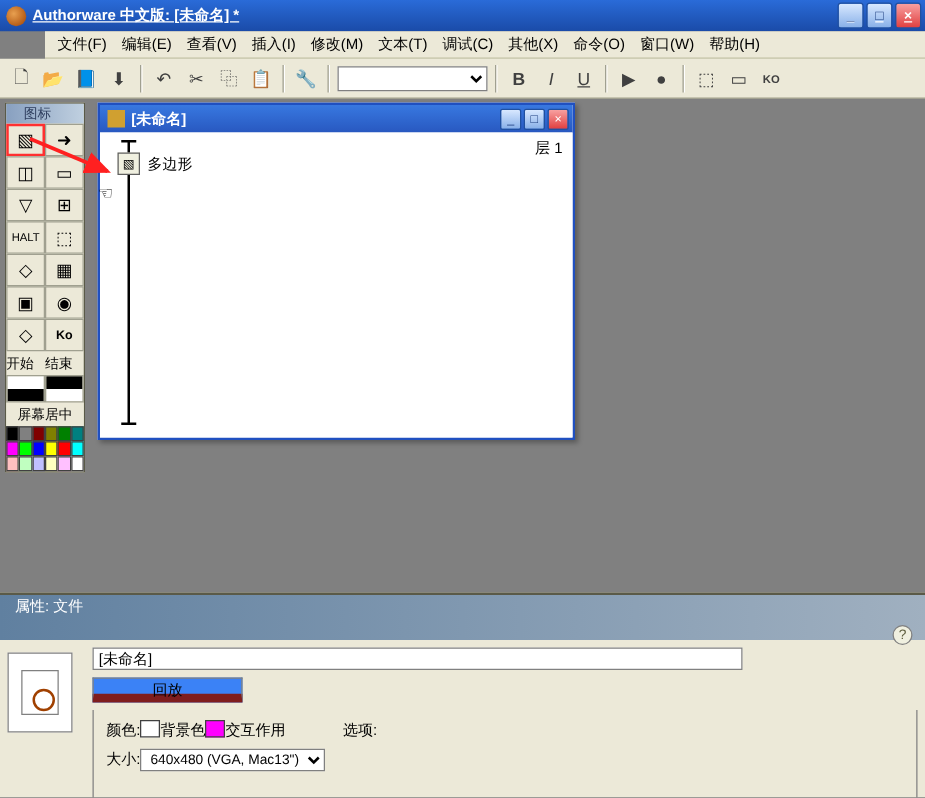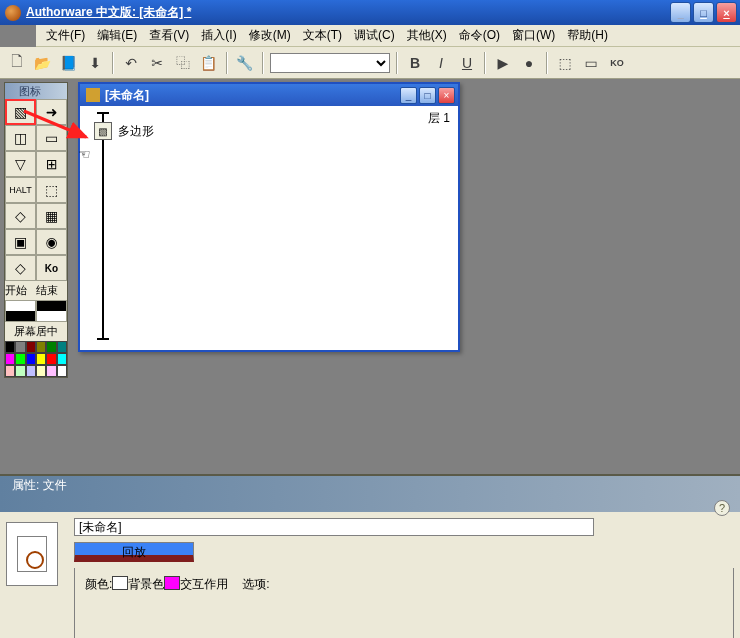--- a/index.html
+++ b/index.html
@@ -237,20 +237,24 @@
       </div>
       <div class="props-content">
         <div>
           <div class="prow">
             <span>颜色:</span>
             <div class="colorbox" style="background:#fff"></div>
             <span>背景色</span>
             <div class="colorbox" id="chroma-box" style="background: rgb(255, 0, 255);"></div>
             <span>交互作用</span>
           </div>
+          <div class="prow">
+            <span>大小:</span>
+            <select class="psz"><option id="size-opt">640x480 (VGA, Mac13")</option></select>
+          </div>
         </div>
         <div>
           <div class="prow" style="margin-bottom:12px">
               <span>选项:</span>
             </div>
         </div>
       </div>
     </div>
   </div>
 </div>

